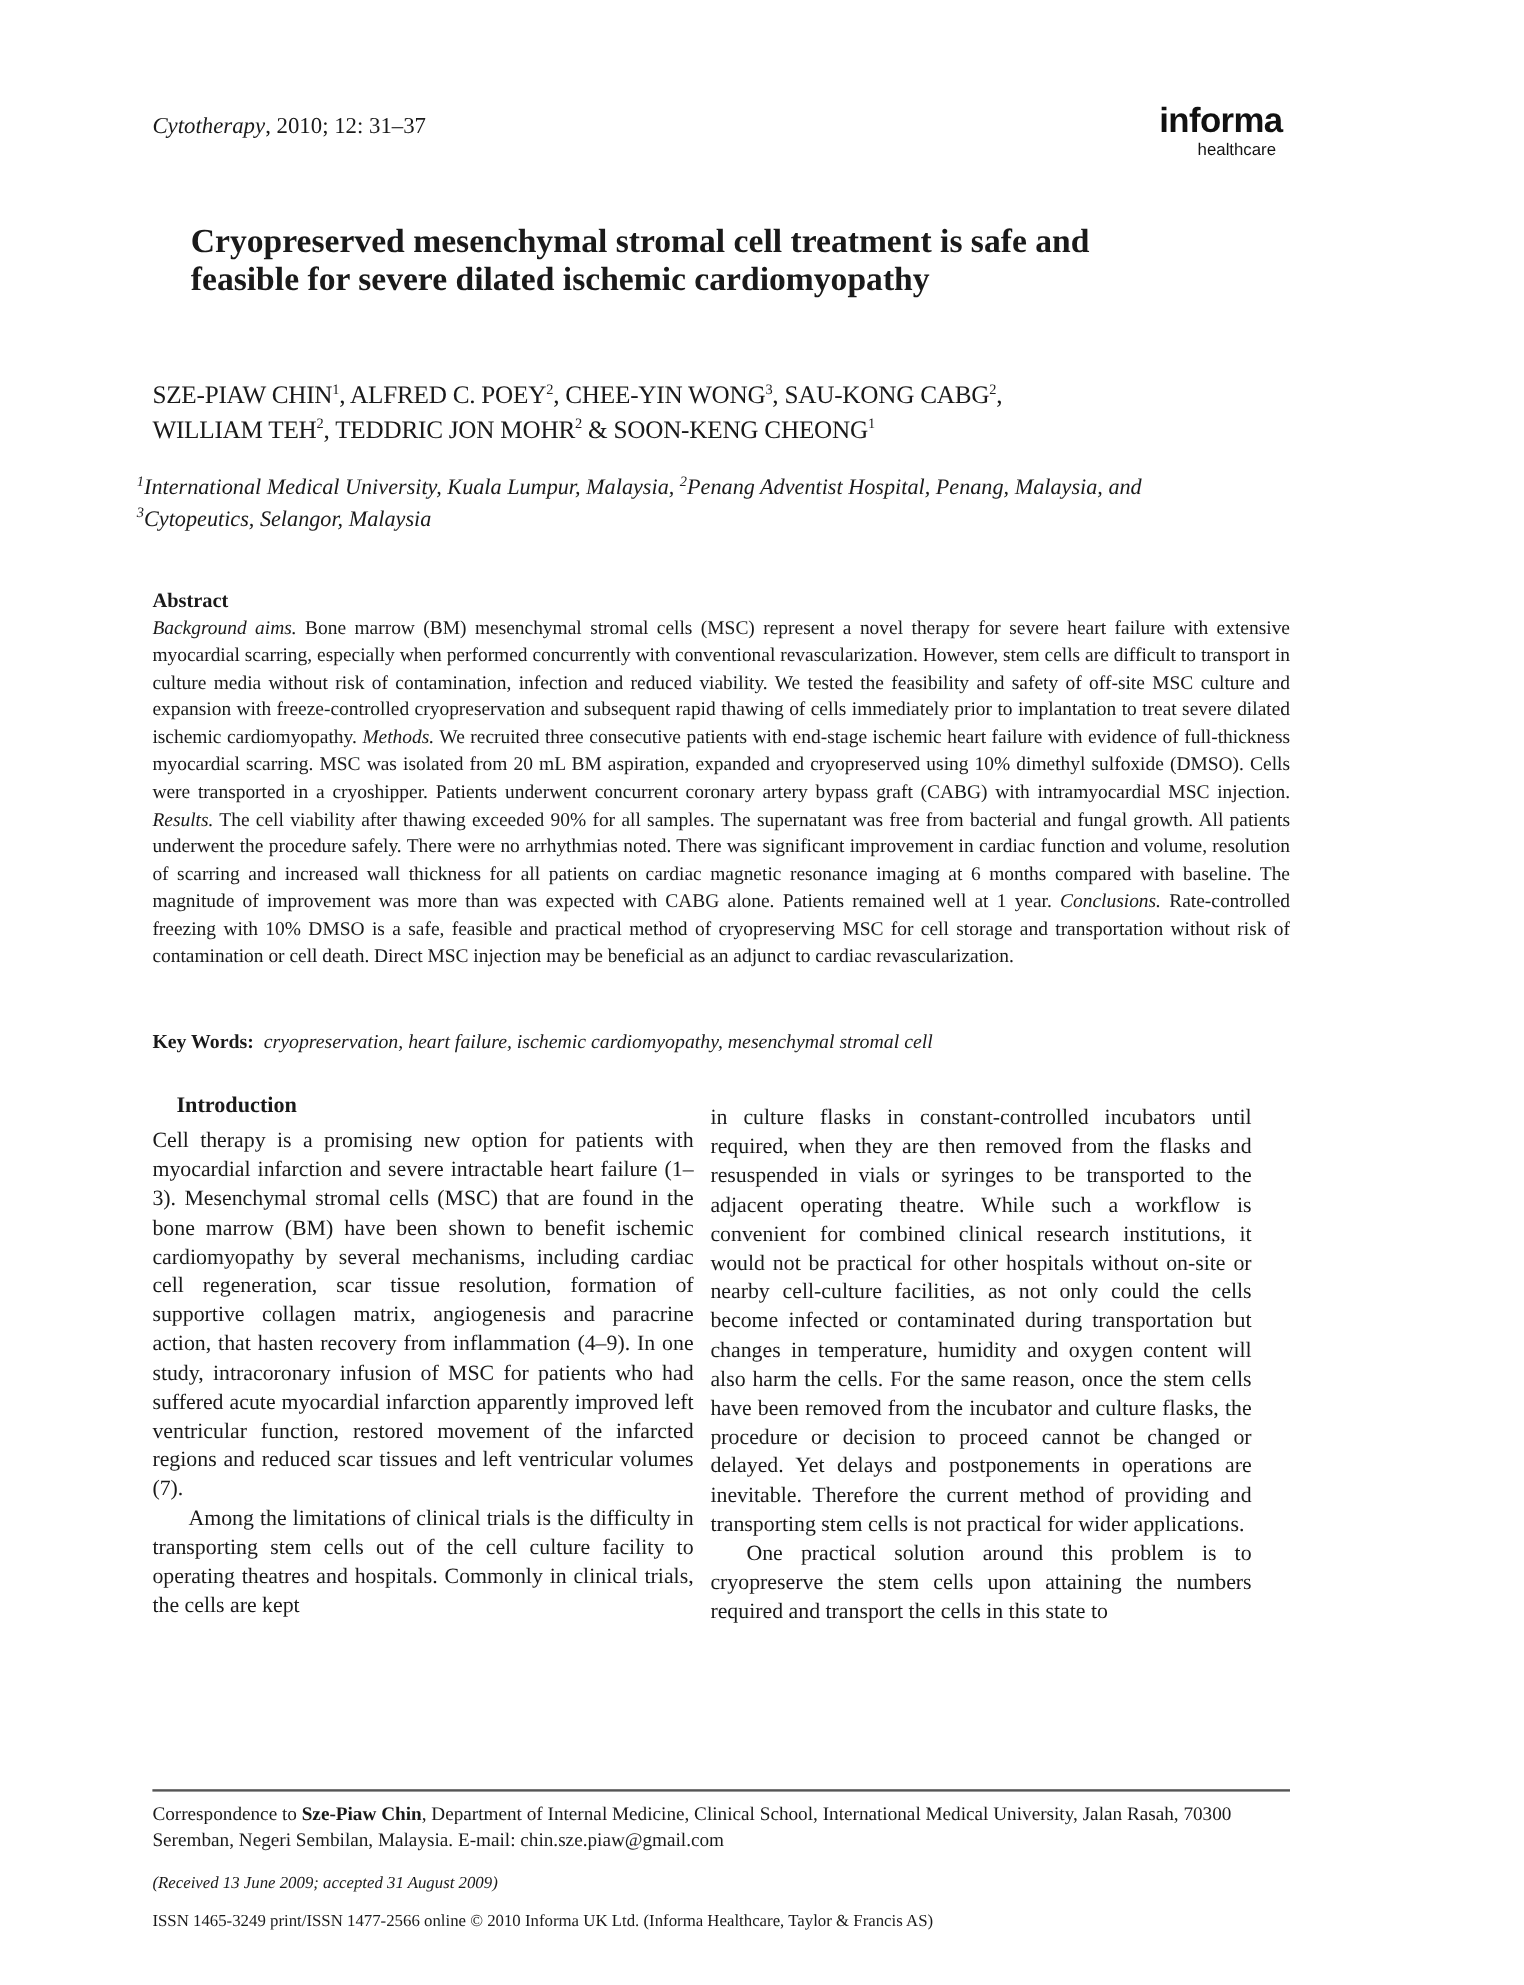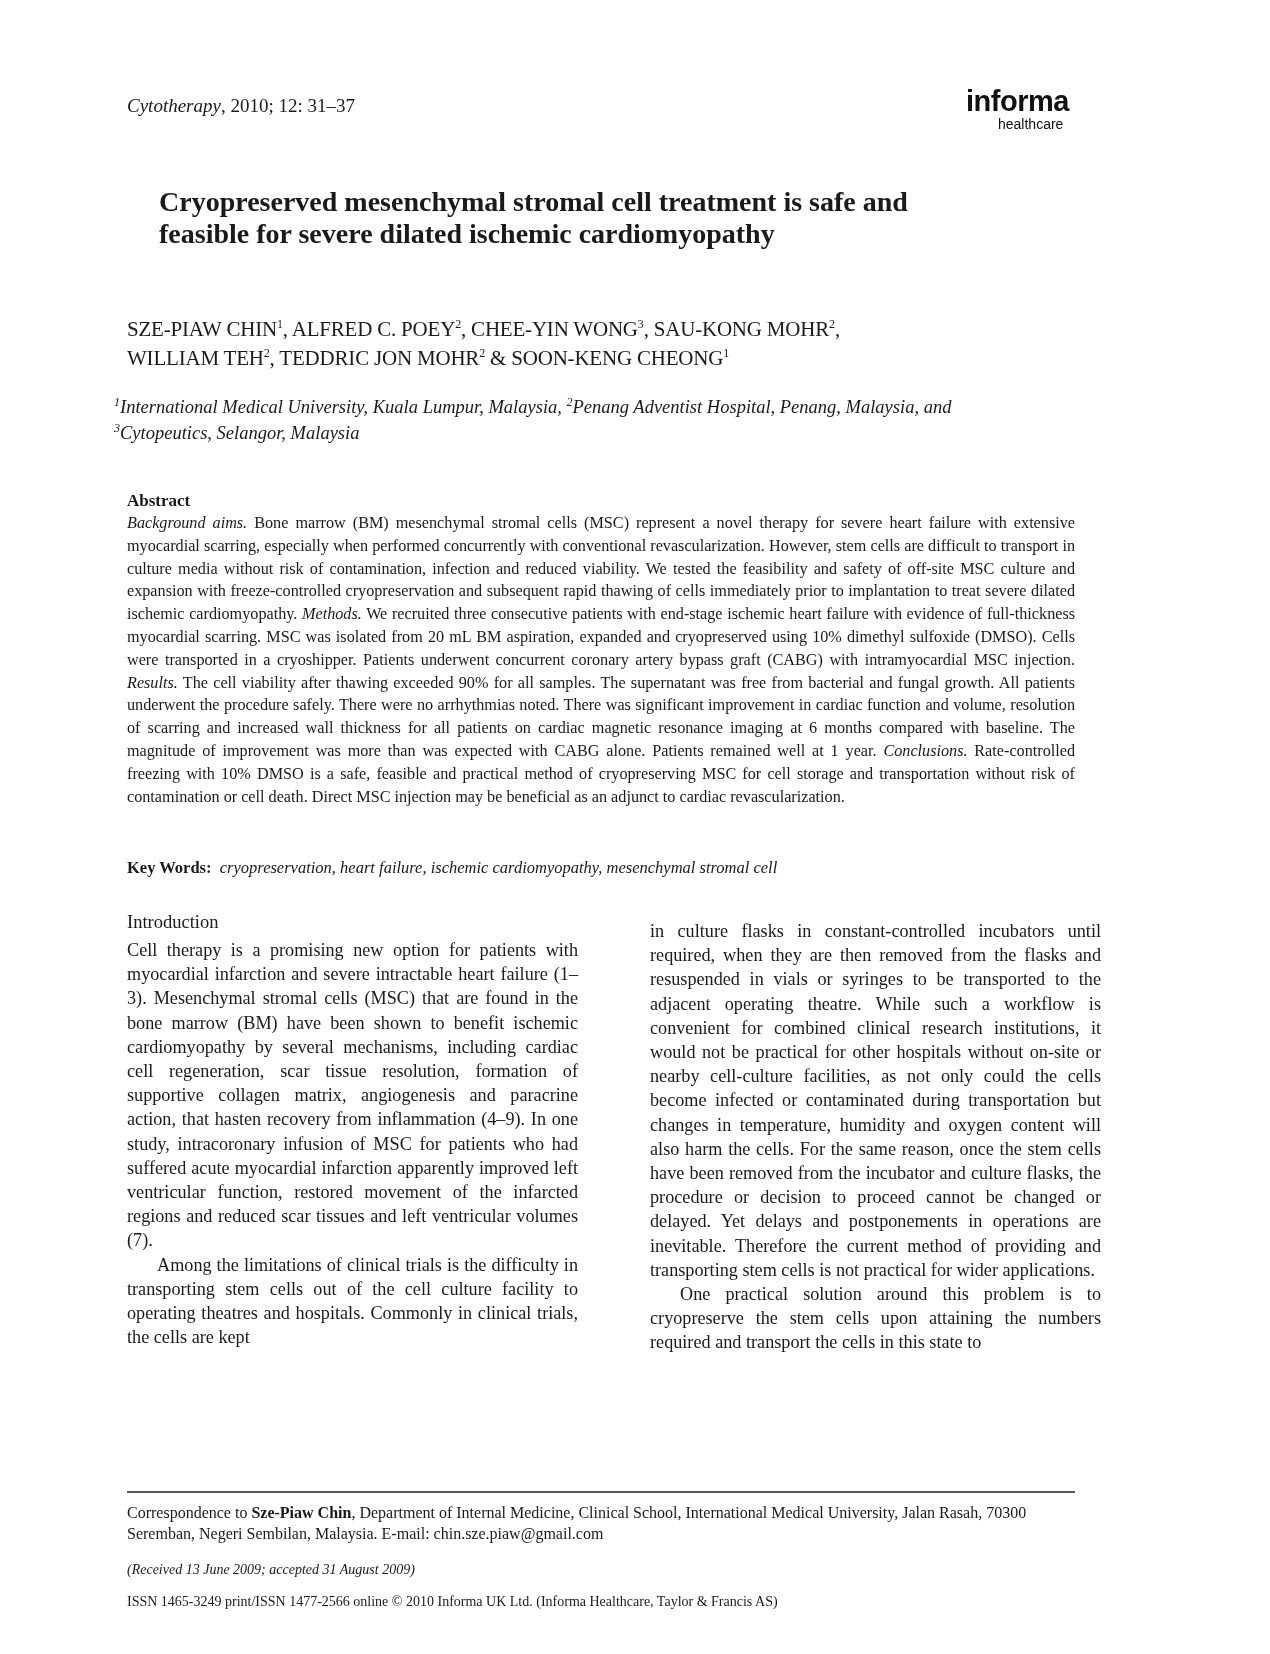--- a/index.html
+++ b/index.html
@@ -16,22 +16,22 @@
   .authors sup, .affil sup { font-size:12px; vertical-align:super; line-height:0; }
   .affil { left:114px; top:394px; width:960px; font-size:18.5px; font-style:italic; line-height:26px; }
   .abstract { left:127px; top:490px; width:948px; font-size:16.2px; line-height:22.8px; text-align:justify; }
   .abstract-h { font-weight:bold; font-size:17px; line-height:22px; }
   .abstract i { font-style:italic; }
   .keywords { left:127px; top:858px; width:948px; font-size:16.5px; }
   .keywords b { font-weight:bold; }
   .keywords i { font-style:italic; }
   .col { width:451px; font-size:18.2px; line-height:24.2px; text-align:justify; }
   .col-left { left:127px; top:910px; }
-  .col-right { left:650px; top:919px; }
-  .sec-h { font-weight:normal; font-size:18.5px; line-height:24px; margin-bottom:4px; }
+  .col-right { left:592px; top:919px; }
+  .sec-h { font-weight:bold; font-size:18.5px; line-height:24px; margin-bottom:4px;margin-left:20px; }
   .col p { margin:0; }
   .indent { text-indent:30px; }
   .rule { left:127px; top:1491px; width:948px; height:0; border-top:2px solid #555; }
   .corr { left:127px; top:1502px; width:948px; font-size:16px; line-height:21px; }
   .received { left:127px; top:1562px; font-size:14px; font-style:italic; }
   .issn { left:127px; top:1591px; font-size:14px; line-height:21px; }
 </style>
 </head>
 <body>
 
@@ -41,21 +41,21 @@
   <div class="logo-main">informa</div>
   <div class="logo-sub">healthcare</div>
 </div>
 
 <div class="abs title">
   <div>Cryopreserved mesenchymal stromal cell treatment is safe and</div>
   <div>feasible for severe dilated ischemic cardiomyopathy</div>
 </div>
 
 <div class="abs authors">
-  <span><span>SZE-PIAW CHIN</span><sup>1</sup></span><span>, </span><span><span>ALFRED C. POEY</span><sup>2</sup></span><span>, </span><span><span>CHEE-YIN WONG</span><sup>3</sup></span><span>, </span><span><span>SAU-KONG MOHR</span><sup>2</sup></span><span>,</span><br>
+  <span><span>SZE-PIAW CHIN</span><sup>1</sup></span><span>, </span><span><span>ALFRED C. POEY</span><sup>2</sup></span><span>, </span><span><span>CHEE-YIN WONG</span><sup>3</sup></span><span>, </span><span><span>SAU-KONG CABG</span><sup>2</sup></span><span>,</span><br>
   <span><span>WILLIAM TEH</span><sup>2</sup></span><span>, </span><span><span>TEDDRIC JON MOHR</span><sup>2</sup></span><span> &amp; </span><span><span>SOON-KENG CHEONG</span><sup>1</sup></span>
 </div>
 
 <div class="abs affil">
   <sup>1</sup><span>International Medical University, Kuala Lumpur, Malaysia, </span><sup>2</sup><span>Penang Adventist Hospital, Penang, Malaysia, and</span><br>
   <sup>3</sup><span>Cytopeutics, Selangor, Malaysia</span>
 </div>
 
 <div class="abs abstract">
   <div class="abstract-h">Abstract</div>

